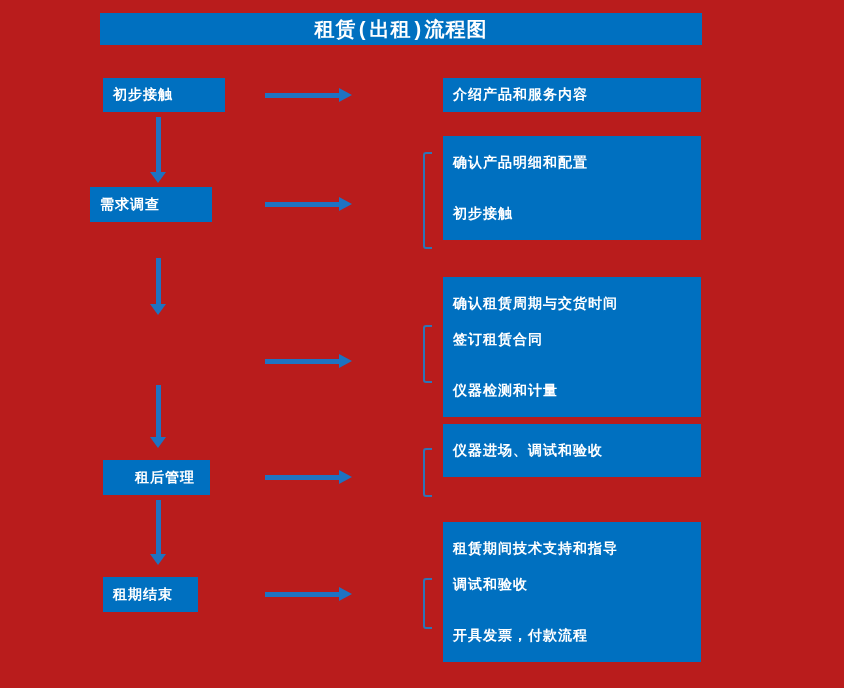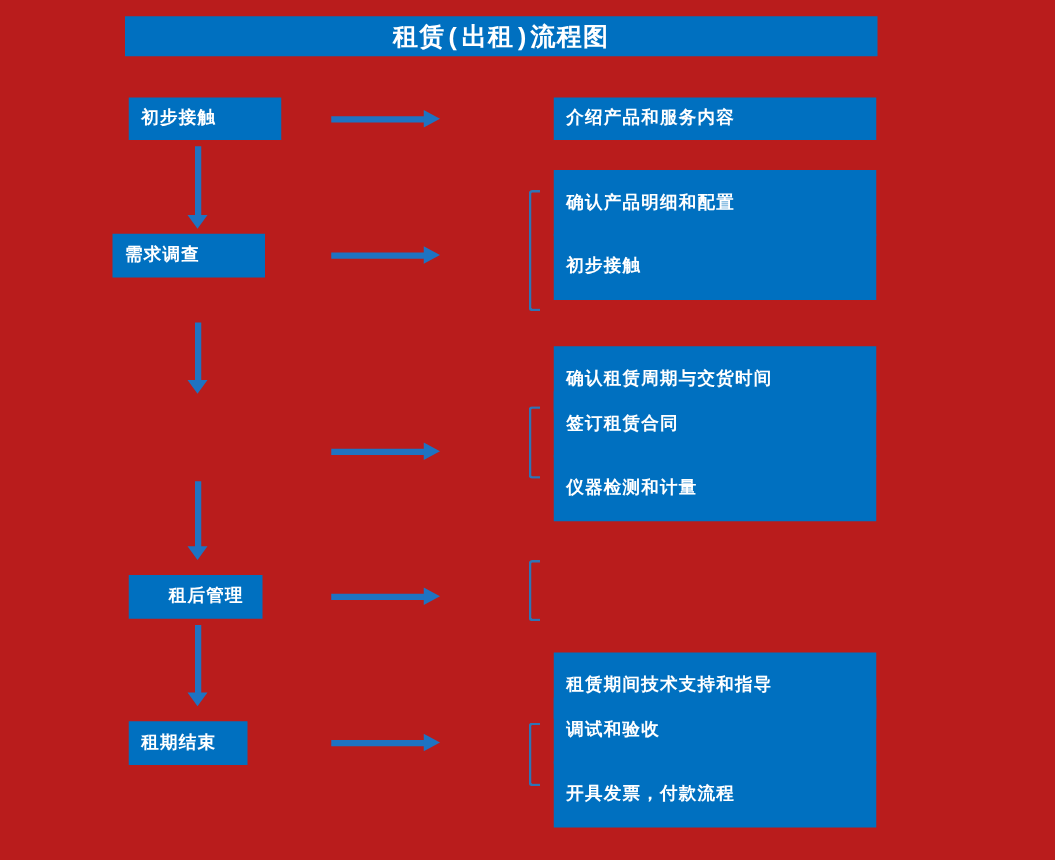--- a/index.html
+++ b/index.html
@@ -152,17 +152,18 @@
   <div class="bracket bk3"></div>
   <div class="bracket bk4"></div>
   <div class="bracket bk5"></div>
 
   <div class="box rbox r1">介绍产品和服务内容</div>
   <div class="box rbox r2">确认产品明细和配置</div>
   <div class="box rbox r3">初步接触</div>
   <div class="box rbox r4">确认租赁周期与交货时间</div>
   <div class="box rbox r5">签订租赁合同</div>
   <div class="box rbox r6">仪器检测和计量</div>
+  <div class="box rbox r7">仪器进场、调试和验收</div>
   <div class="box rbox r8">租赁期间技术支持和指导</div>
   <div class="box rbox r9">调试和验收</div>
   <div class="box rbox r10">开具发票，付款流程</div>
 
 </div>
 
 </body></html>

